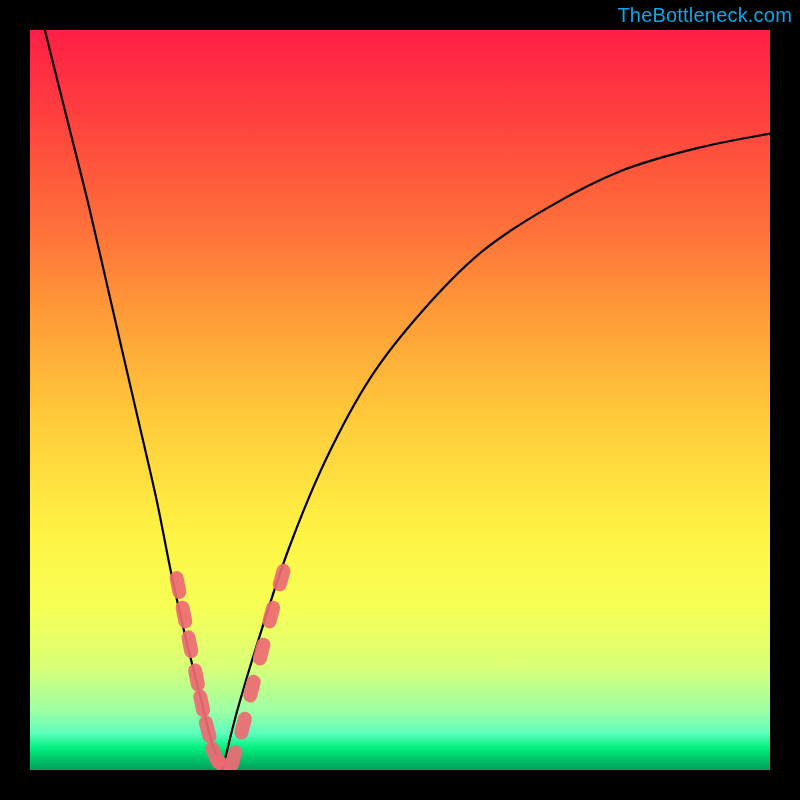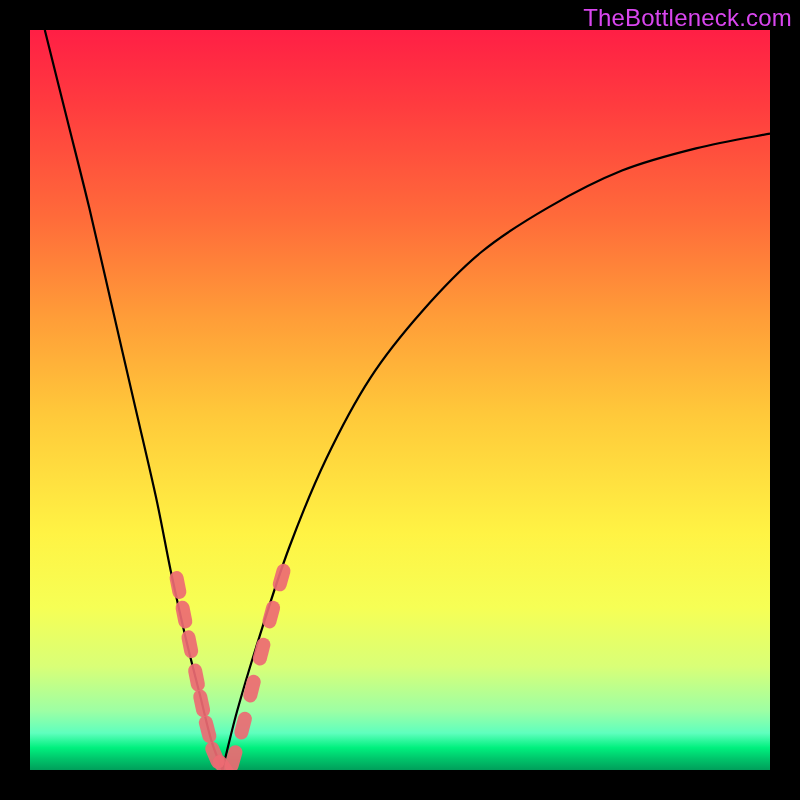--- a/index.html
+++ b/index.html
@@ -41,22 +41,22 @@
       #5fffbe 95%,
       #00f07e 97%,
       #00c56b 98.5%,
       #009e5a 100%
     );
   }
   .watermark {
     position: absolute;
     top: 4px;
     right: 8px;
-    color: #d946ef;
-    font-size: 24px;
+    color: #0ea5e9;
+    font-size: 20px;
     font-weight: 500;
     letter-spacing: 0.2px;
     user-select: none;
   }
   svg.curves {
     position: absolute;
     left: 0; top: 0;
     width: 740px; height: 740px;
   }
   .curve {

